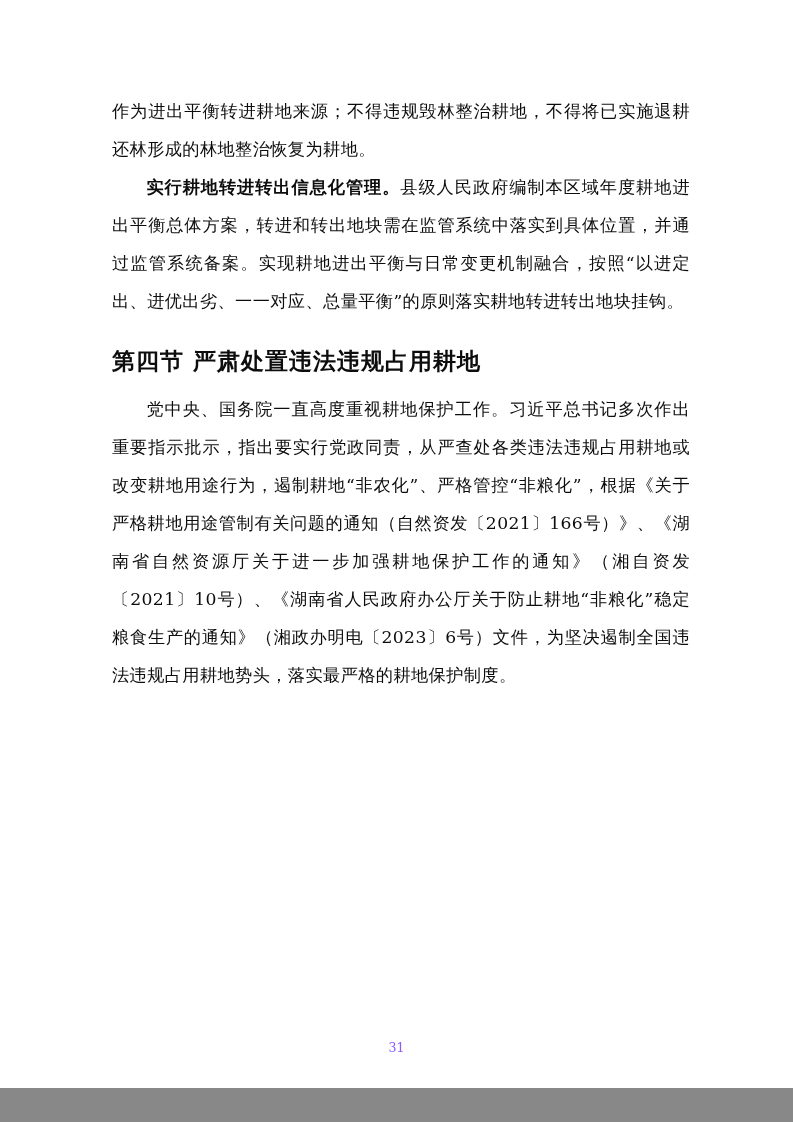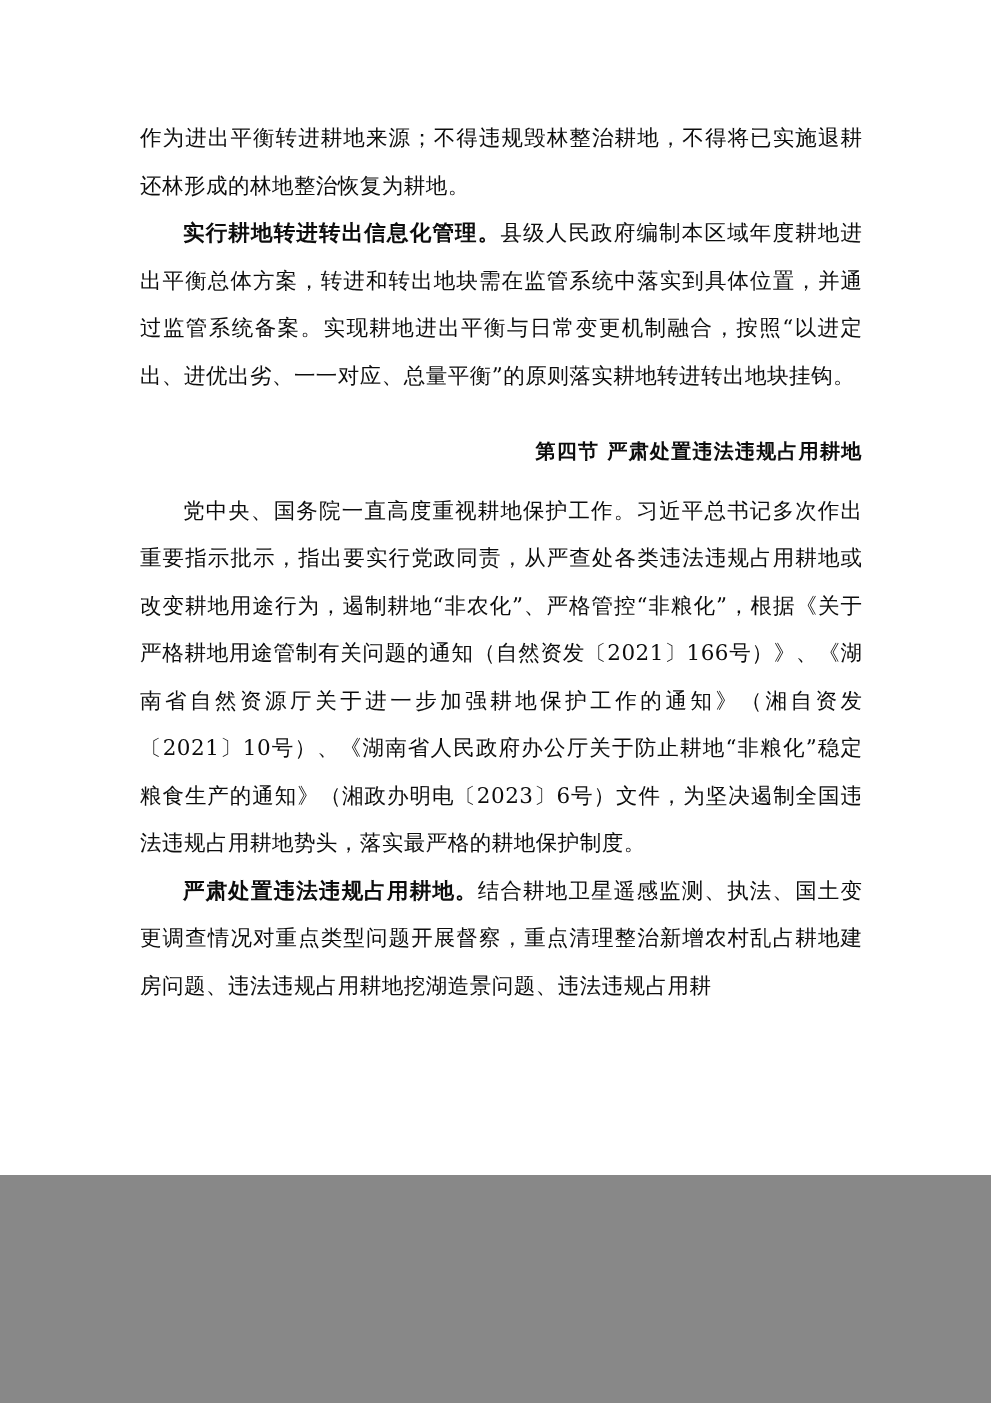--- a/index.html
+++ b/index.html
@@ -2,21 +2,21 @@
 <html><head>
 <meta charset="utf-8">
 <style>
   html, body {
     margin: 0;
     padding: 0;
     background: #888;
   }
   .page {
     width: 793px;
-    height: 940px;
+    height: 1088px;
     background: #ffffff;
     position: relative;
     box-sizing: border-box;
     overflow: hidden;
     font-family: "DejaVu Serif", "Liberation Serif", serif;
     color: #0d0d0d;
   }
   .content {
     position: absolute;
     left: 112px;
@@ -31,23 +31,23 @@
     text-justify: inter-ideograph;
     letter-spacing: 0.4px;
   }
   p.indent {
     text-indent: 2em;
   }
   .lead {
     font-weight: bold;
   }
   h2.section {
-    font-size: 16px;
+    font-size: 23px;
     font-weight: bold;
-    text-align: right;
+    text-align: left;
     margin: 22px 0 10px 0;
     line-height: 38px;
     letter-spacing: 1px;
   }
   .pagenum {
     position: absolute;
     top: 1040px;
     left: 0;
     width: 793px;
     text-align: center;
@@ -70,20 +70,17 @@
       <span class="lead">实行耕地转进转出信息化管理。</span><span>县级人民政府编制本区域年度耕地进出平衡总体方案，转进和转出地块需在监管系统中落实到具体位置，并通过监管系统备案。实现耕地进出平衡与日常变更机制融合，按照“以进定出、进优出劣、一一对应、总量平衡”的原则落实耕地转进转出地块挂钩。</span>
     </p>
 
     <h2 class="section">第四节 严肃处置违法违规占用耕地</h2>
 
     <p class="para indent">
       <span>党中央、国务院一直高度重视耕地保护工作。习近平总书记多次作出重要指示批示，指出要实行党政同责，从严查处各类违法违规占用耕地或改变耕地用途行为，遏制耕地“非农化”、严格管控“非粮化”，根据《关于严格耕地用途管制有关问题的通知（自然资发〔2021〕166号）》、《湖南省自然资源厅关于进一步加强耕地保护工作的通知》（湘自资发〔2021〕10号）、《湖南省人民政府办公厅关于防止耕地“非粮化”稳定粮食生产的通知》（湘政办明电〔2023〕6号）文件，为坚决遏制全国违法违规占用耕地势头，落实最严格的耕地保护制度。</span>
     </p>
 
 
-    <p class="para indent">
-      <span class="lead">严肃处置违法违规占用耕地。</span><span>结合耕地卫星遥感监测、执法、国土变更调查情况对重点类型问题开展督察，重点清理整治新增农村乱占耕地建房问题、违法违规占用耕地挖湖造景问题、违法违规占用耕</span>
-    </p>
 
   </div>
 
   <div class="pagenum">31</div>
 </div>
 
 </body></html>

